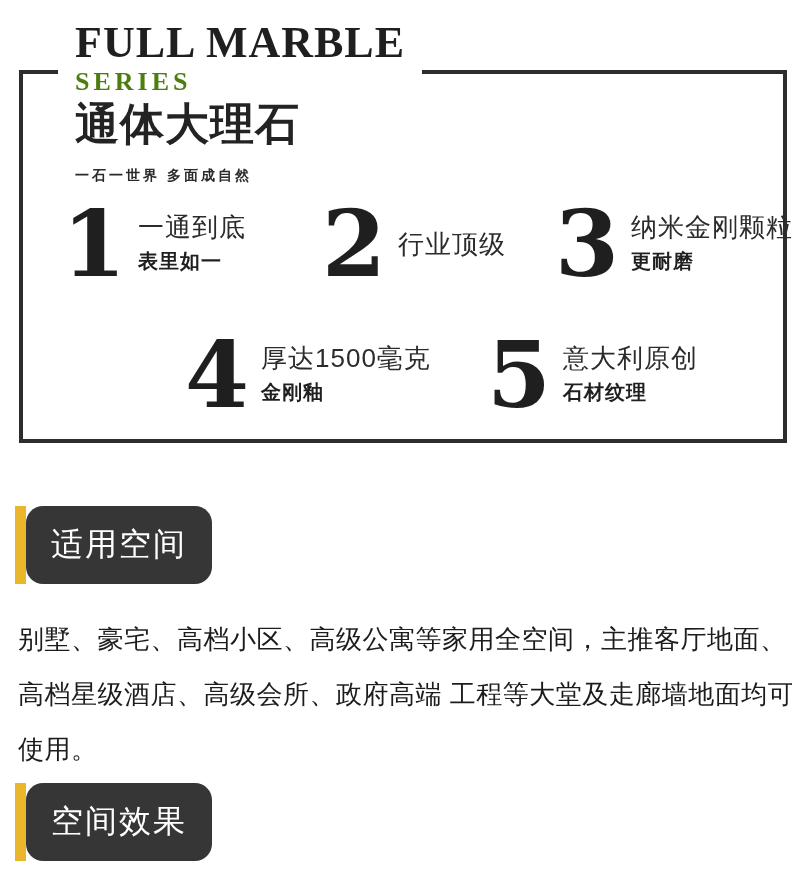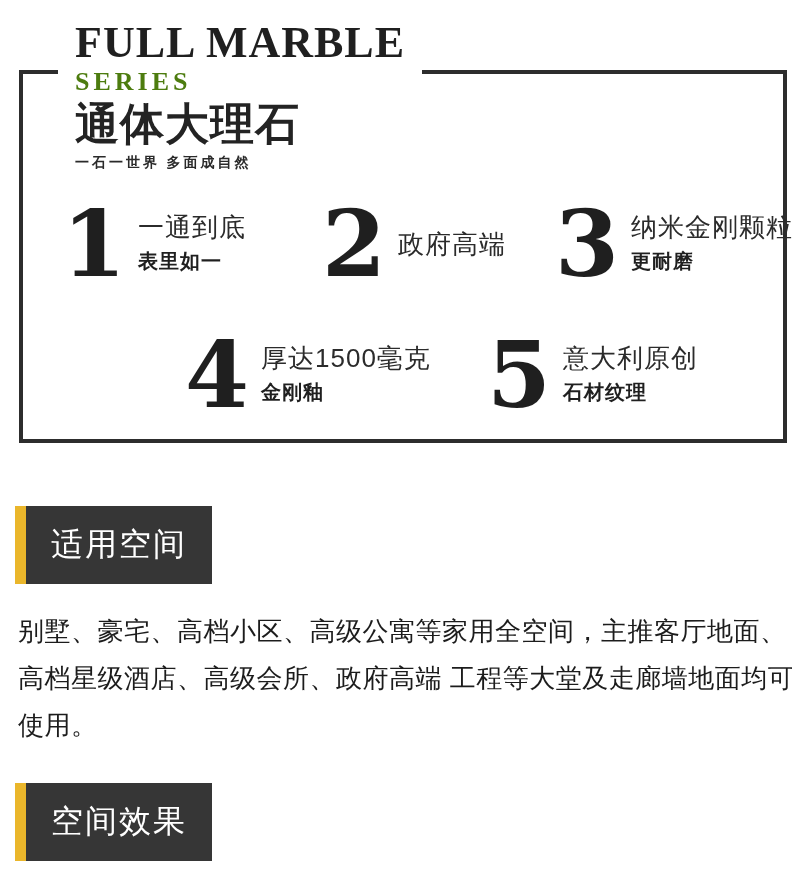--- a/index.html
+++ b/index.html
@@ -64,24 +64,23 @@
     letter-spacing: 1px;
     margin-top: 5px;
     color: #232323;
     white-space: nowrap;
   }
   .title-tagline {
     font-size: 14px;
     line-height: 15px;
     font-weight: bold;
     letter-spacing: 3px;
-    margin-top: 7px;
+    margin-top: 20px;
     color: #2a2a2a;
     white-space: nowrap;
-    font-family: Liberation Serif, serif;
   }
 
   
   .feature {
     position: absolute;
     display: flex;
     align-items: center;
     gap: 12px;
     white-space: nowrap;
   }
@@ -125,20 +124,21 @@
     height: 78px;
     background: #eab62b;
   }
   .header-dark {
     width: 186px;
     height: 78px;
     background: #363636;
     display: flex;
     align-items: center;
     justify-content: center;
+    border-radius: 17px;
   }
   .header-label {
     color: #ffffff;
     font-size: 32px;
     letter-spacing: 2px;
     white-space: nowrap;
   }
   .sh-usage  { top: 506px; }
   .sh-effect { top: 783px; text-align: center; }
 
@@ -148,20 +148,21 @@
     left: 18px;
     top: 608px;
     width: 775px;
     color: #1c1c1c;
   }
   .body-line {
     font-size: 26px;
     line-height: 47px;
     letter-spacing: 0.5px;
     white-space: nowrap;
+    margin-top: 8px;
   }
 </style>
 </head>
 <body>
 
 <div class="page">
 
   <div class="hero-box">
 
     <div class="title-block">
@@ -175,21 +176,21 @@
       <span class="feature-num">1</span>
       <span class="feature-text">
         <span class="f-line1">一通到底</span>
         <span class="f-line2">表里如一</span>
       </span>
     </div>
 
     <div class="feature f2">
       <span class="feature-num">2</span>
       <span class="feature-text">
-        <span class="f-line1">政府高端</span>
+        <span class="f-line1">行业顶级</span>
       </span>
     </div>
 
     <div class="feature f3">
       <span class="feature-num">3</span>
       <span class="feature-text">
         <span class="f-line1">纳米金刚颗粒</span>
         <span class="f-line2">更耐磨</span>
       </span>
     </div>

